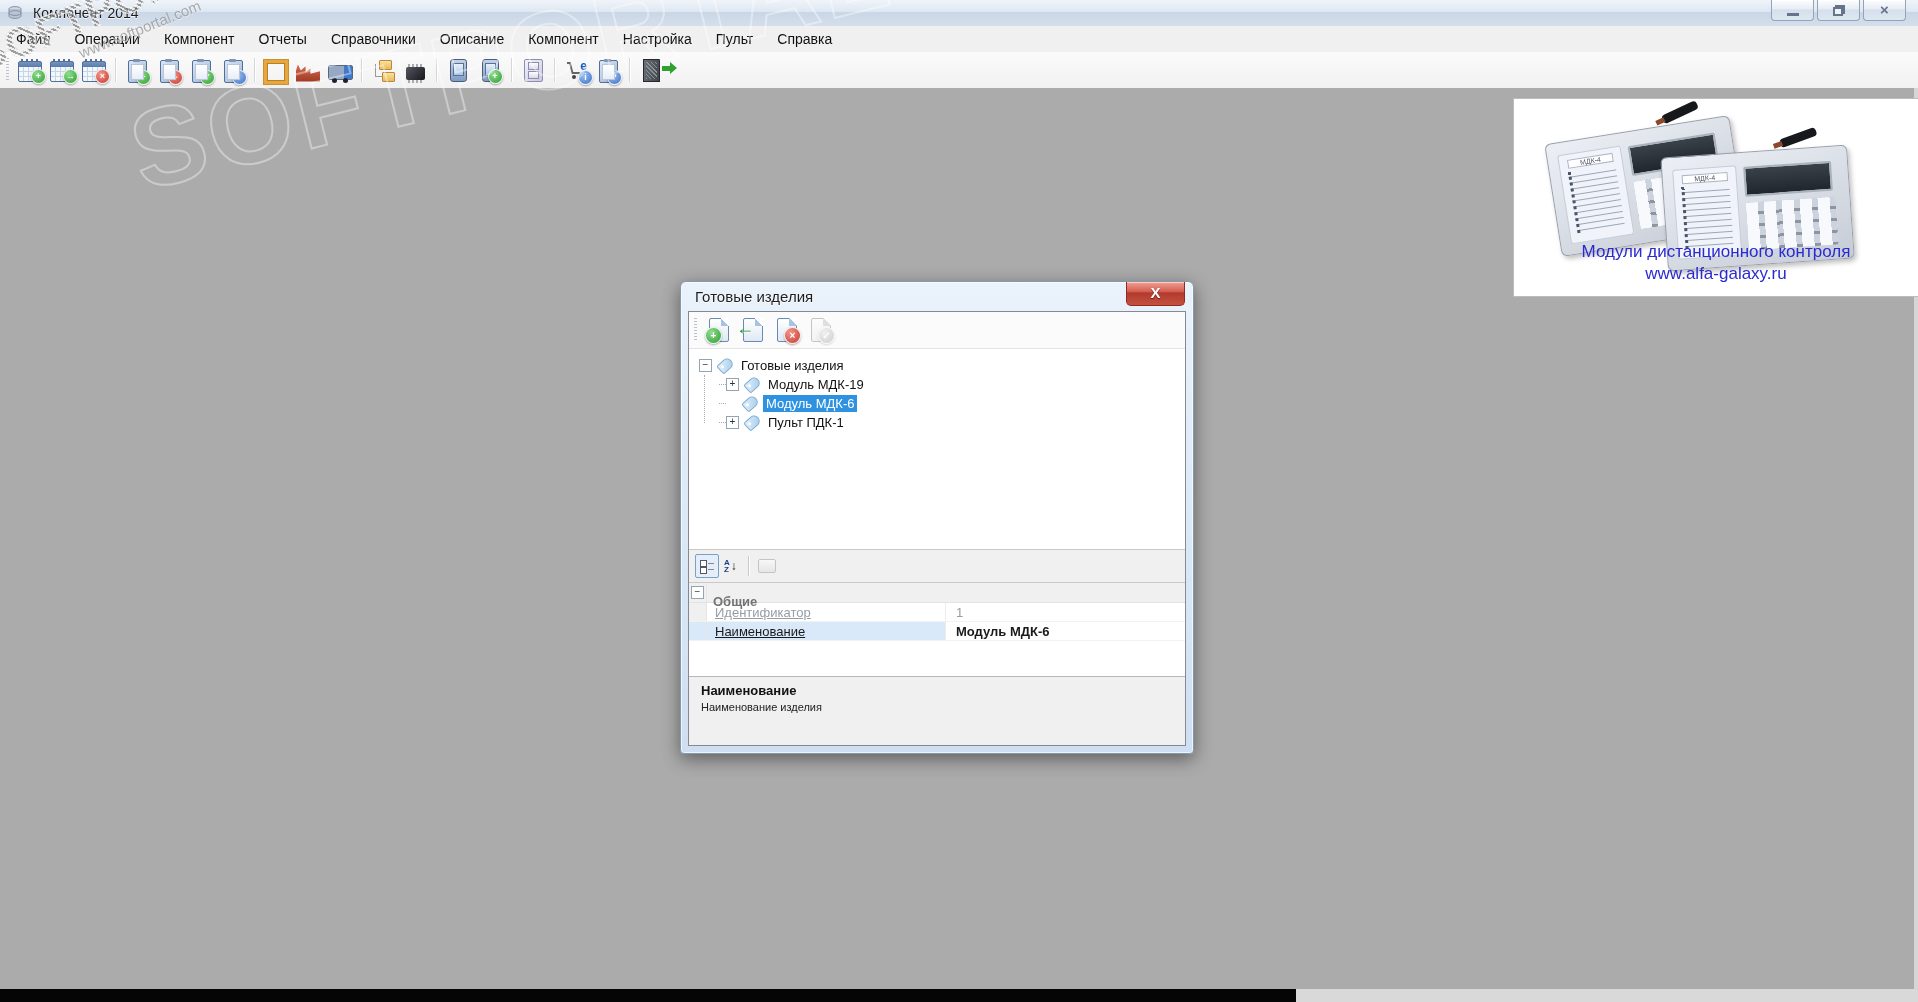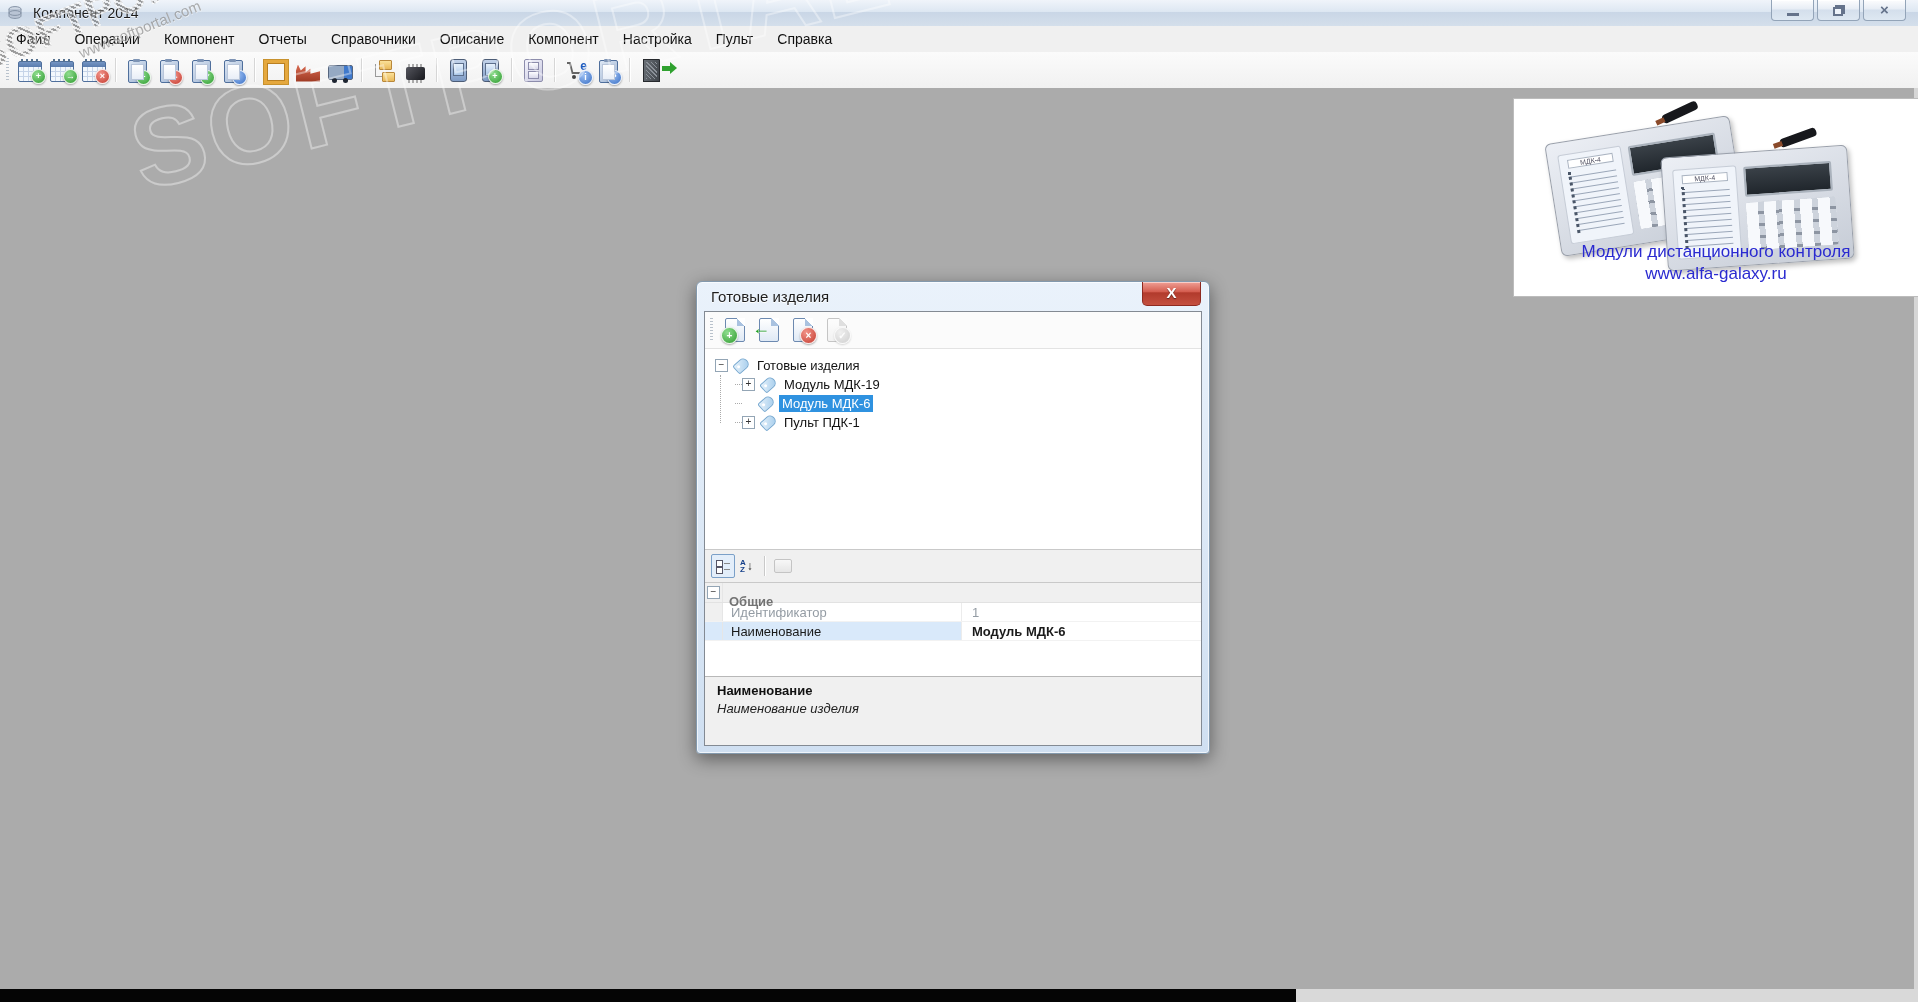--- a/index.html
+++ b/index.html
@@ -130,21 +130,21 @@
     repeating-linear-gradient(to right,#f7f9fc 0 12px,rgba(0,0,0,0) 12px 18px),
     repeating-linear-gradient(to bottom,#cdd3dc 0 9px,#8d95a2 9px 12px);border-radius:2px;}
   .antenna{position:absolute;top:-16px;right:28px;width:38px;height:9px;background:#17181c;border-radius:4px;
     transform:rotate(-16deg);}
   .antenna::after{content:"";position:absolute;left:-7px;top:2px;width:9px;height:5px;background:#8a4a2a;}
   .bcap{position:absolute;left:0;right:0;text-align:center;color:#2a2ad0;font-size:17px;}
   .bcap.l1{bottom:34px;}
   .bcap.l2{bottom:12px;}
 
   
-  .dialog{position:absolute;left:696px;top:193px;width:512px;height:471px;
+  .dialog{position:absolute;left:680px;top:193px;width:512px;height:471px;
     background:linear-gradient(#eaf2fb,#cfdff1);border:1px solid #8399ad;border-radius:6px 6px 4px 4px;
     box-shadow:0 5px 18px rgba(0,0,0,.45),inset 0 0 0 1px rgba(255,255,255,.65);}
   .dlg-title{position:absolute;left:14px;top:6px;font-size:15px;color:#1e1e1e;text-shadow:0 1px 0 #fff;}
   .dlg-close{position:absolute;top:0;right:8px;width:57px;height:23px;border:1px solid #8e2a20;border-top:none;
     border-radius:0 0 5px 5px;color:#fff;text-align:center;font:bold 15px/21px "Liberation Sans",sans-serif;
     background:linear-gradient(#f0a096,#d2594b 45%,#b13a2c 46%,#c4503f);
     box-shadow:inset 0 1px 0 rgba(255,255,255,.5);text-shadow:0 1px 1px rgba(0,0,0,.5);}
   .dlg-content{position:absolute;left:7px;right:7px;top:29px;bottom:7px;background:#fff;
     border:1px solid #838a93;display:flex;flex-direction:column;}
   .dlg-toolbar{height:36px;background:#fbfbfb;border-bottom:1px solid #e3e3e3;
@@ -190,30 +190,30 @@
   .pg-pages{width:16px;height:12px;border:1px solid #999;background:linear-gradient(#fff,#ddd);opacity:.5;border-radius:2px;}
   .pgsep{width:1px;height:20px;background:#c9c9c9;margin:0 6px;box-shadow:1px 0 0 #fff;}
 
   .pgrid{flex:none;background:#fff;font-size:13px;}
   .prow{display:flex;height:18px;align-items:stretch;border-bottom:1px solid #f2f2f2;}
   .prow.cat{height:19px;background:#f0f0f0;border-bottom:1px solid #e2e2e2;}
   .pgutter{width:17px;flex:none;background:#f0f0f0;border-right:1px solid #e6e6e6;
     display:flex;align-items:center;justify-content:center;}
   .prow .ebox{margin:0;}
   .pcatlabel{font-weight:bold;color:#737373;display:flex;align-items:center;padding-left:6px;margin-top:17px;}
-  .pname{width:230px;flex:none;display:flex;align-items:center;padding-left:8px;border-right:1px solid #ececec;color:#1a1a1a;}
+  .pname{width:230px;flex:none;display:flex;align-items:center;padding-left:8px;border-right:1px solid #ececec;color:#1a1a1a;text-decoration:underline;}
   .pvalue{flex:1;display:flex;align-items:center;padding-left:10px;color:#1a1a1a;}
   .prow.readonly .pname,.prow.readonly .pvalue{color:#949ca4;}
   .prow.sel .pgutter,.prow.sel .pname{background:#d9e9fa;}
   .prow.sel .pvalue{font-weight:bold;}
   .pfiller{flex:1;background:#fff;}
 
   .phelp{height:56px;flex:none;background:#f0f0f0;border-top:1px solid #b8b8b8;padding:6px 12px;}
   .phelp .ht{font-size:13px;font-weight:bold;color:#111;}
-  .phelp .hd{font-size:13px;color:#222;margin-top:3px;font-style:italic;}
+  .phelp .hd{font-size:11px;color:#222;margin-top:3px;}
 </style>
 </head>
 <body>
 
 <div class="screen">
 
   <div class="titlebar">
     <span class="app-icon">
       <svg width="16" height="16" viewBox="0 0 16 16">
         <ellipse cx="8" cy="4" rx="6" ry="2.4" fill="#cfd8e4" stroke="#8593a6"></ellipse>

